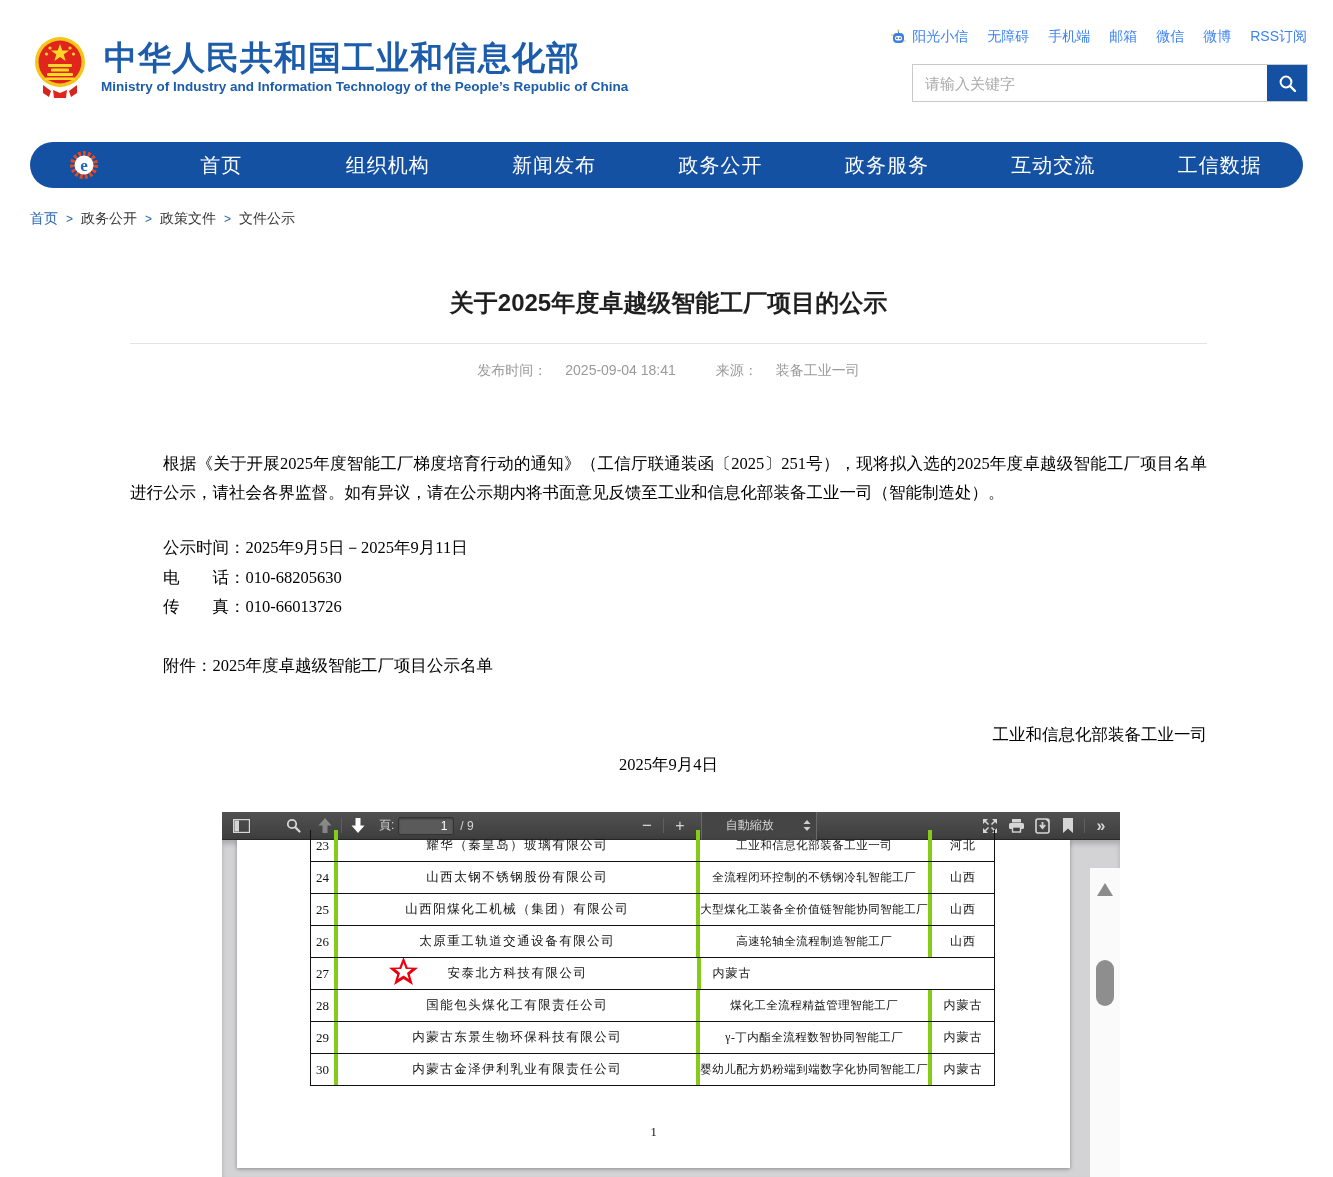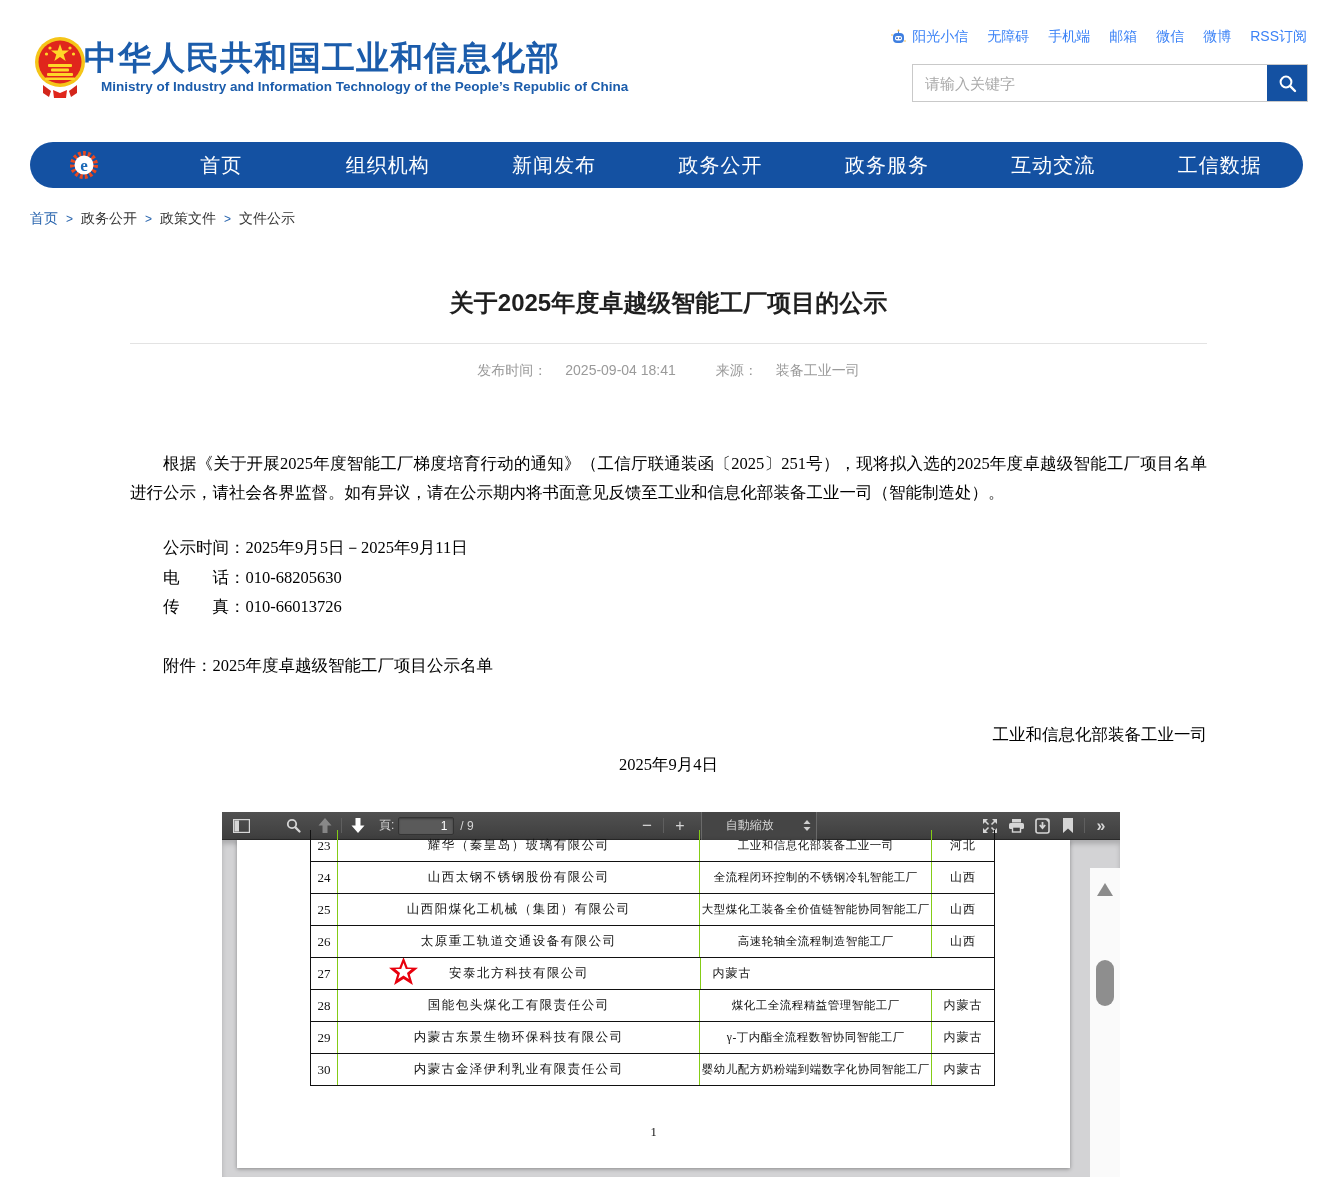--- a/index.html
+++ b/index.html
@@ -2,21 +2,21 @@
 <html><head>
 <meta charset="utf-8">
 <style>
   * { margin:0; padding:0; box-sizing:border-box; }
   html,body { width:1333px; height:1177px; background:#fff; overflow:hidden;
               font-family:"Liberation Sans","DejaVu Sans",sans-serif; }
   .page { position:relative; width:1333px; height:1177px; background:#fff; }
 
   
   .emblem { position:absolute; left:33px; top:33px; width:54px; height:66px; }
-  .site-title { position:absolute; left:84px; top:36px; font-size:33px; font-weight:bold;
+  .site-title { position:absolute; left:104px; top:36px; font-size:33px; font-weight:bold;
                 color:#1b5cab; letter-spacing:1px; white-space:nowrap; }
   .site-subtitle { position:absolute; left:101px; top:79px; font-size:13.5px; font-weight:600;
                    color:#1b5cab; white-space:nowrap; }
   .quick-links { position:absolute; top:28px; right:26px; display:flex; align-items:center;
                  gap:19px; font-size:14px; color:#3b82f6; }
   .quick-links .ql { cursor:pointer; white-space:nowrap; }
   .ql-first { display:flex; align-items:center; gap:5px; }
   .search-bar { position:absolute; left:912px; top:64px; width:396px; height:38px;
                 border:1px solid #c9c9c9; background:#fff; display:flex; }
   .search-input { flex:1; border:none; outline:none; padding:0 12px; font-size:15px; color:#333;
@@ -75,21 +75,21 @@
   .more-label { font-size:16px; font-weight:bold; color:#d6d6d6; line-height:1; }
 
   .pdf-view { position:absolute; left:0; top:28px; right:0; bottom:0; background:#d3d3d5;
               box-shadow:inset 0 4px 5px rgba(0,0,0,.18); }
   .pdf-doc-page { position:absolute; left:15px; top:0; width:833px; height:328px; background:#fff;
                   box-shadow:0 1px 4px rgba(0,0,0,.35); }
   .pdf-table { position:absolute; left:73px; top:-10px; width:685px;
                border-left:1px solid #111; border-right:1px solid #111;
                font-family:"Liberation Serif","DejaVu Serif",serif; color:#111; }
   .pt-row { display:flex; height:32px; border-bottom:1px solid #111; align-items:stretch; }
-  .pt-cell { display:flex; align-items:center; justify-content:center; border-right:1px solid #84cc16;
+  .pt-cell { display:flex; align-items:center; justify-content:center; border-right:4px solid #84cc16;
              white-space:nowrap; overflow:hidden; position:relative; }
   .pt-cell:last-child { border-right:none; }
   .c-no { width:27px; font-size:13px; }
   .c-co { width:363px; font-size:12.5px; letter-spacing:1.5px; }
   .c-pr { width:232px; font-size:11.5px; letter-spacing:.5px; }
   .c-pv { width:62px; font-size:12px; letter-spacing:1px; }
   .star-marker { position:absolute; left:50px; top:-2px; width:31px; height:31px; z-index:3; }
   .pdf-pagenum { position:absolute; left:0; right:0; top:285px; text-align:center;
                  font-family:"Liberation Serif","DejaVu Serif",serif; font-size:12.5px; color:#111; }
 

